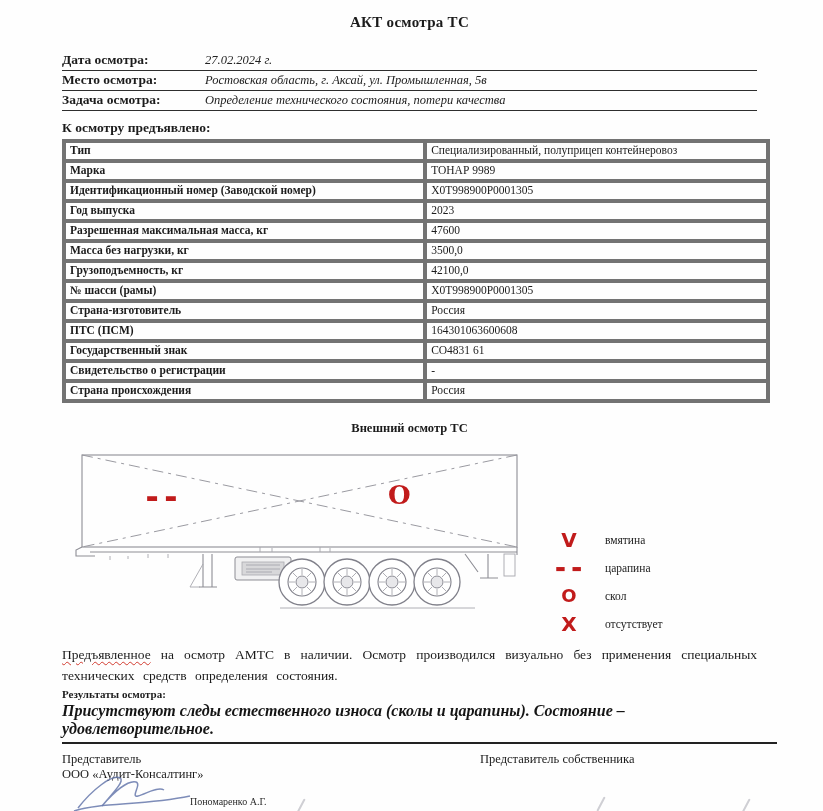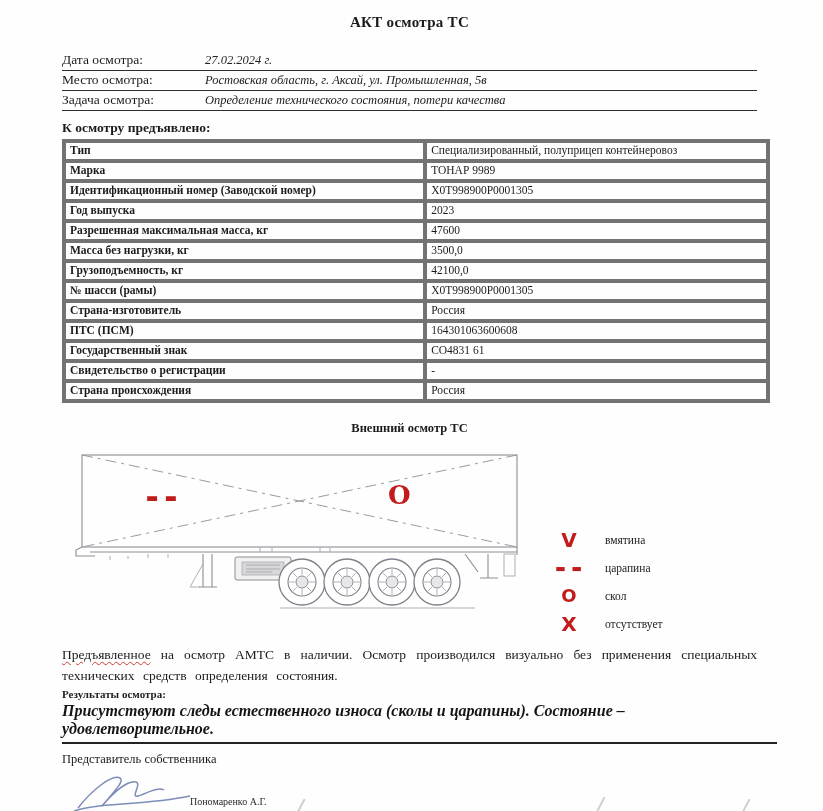--- a/index.html
+++ b/index.html
@@ -25,21 +25,21 @@
   .doc-title{
     text-align:center;font-size:15px;font-weight:bold;letter-spacing:.3px;
   }
   
   .meta{margin-top:20px;}
   .meta-row{
     display:flex;align-items:baseline;
     border-bottom:1.5px solid #2e2e2e;
     padding:1px 0 3px 0;height:20px;
   }
-  .meta-label{width:143px;font-weight:normal;font-size:13.5px;flex:0 0 auto;}
+  .meta-label{width:143px;font-weight:bold;font-size:13.5px;flex:0 0 auto;}
   .meta-value{font-style:italic;font-size:12.5px;color:#222;}
   
   .presented-heading{margin-top:9px;font-size:13.5px;font-weight:bold;}
   
   table.vehicle{
     width:708px;border-collapse:collapse;margin-top:3px;
     border:2px solid #1c1c1c;
   }
   table.vehicle td{
     border:4px solid #737373;
@@ -267,20 +267,24 @@
     </div>
   </div>
 
   <p class="presence"><span class="squiggle-red">Предъявленное</span><span> на осмотр АМТС в наличии. Осмотр производился визуально без применения специальных технических средств определения состояния.</span></p>
 
   <div class="results-heading">Результаты осмотра:</div>
   <div class="results-line">Присутствуют следы естественного износа (сколы и царапины). Состояние – удовлетворительное.</div>
 
 
   <div class="sign-row">
+    <div class="sign-left">
+      <div>Представитель</div>
+      <div>ООО «Аудит-Консалтинг»</div>
+    </div>
     <div class="sign-right">
       <div>Представитель собственника</div>
     </div>
   </div>
 
   <svg class="signature-svg" width="130" height="40" viewBox="0 0 130 40" xmlns="http://www.w3.org/2000/svg">
     <path class="sig" d="M6,36 C20,18 40,2 48,6 C54,9 36,26 30,34 C42,20 56,8 64,10 C70,12 58,26 66,24 C74,22 86,14 92,18"></path>
     <path class="sig" d="M2,39 C30,30 70,34 118,24" stroke-width="1.1"></path>
   </svg>
   <div class="signer-name">Пономаренко А.Г.</div>

